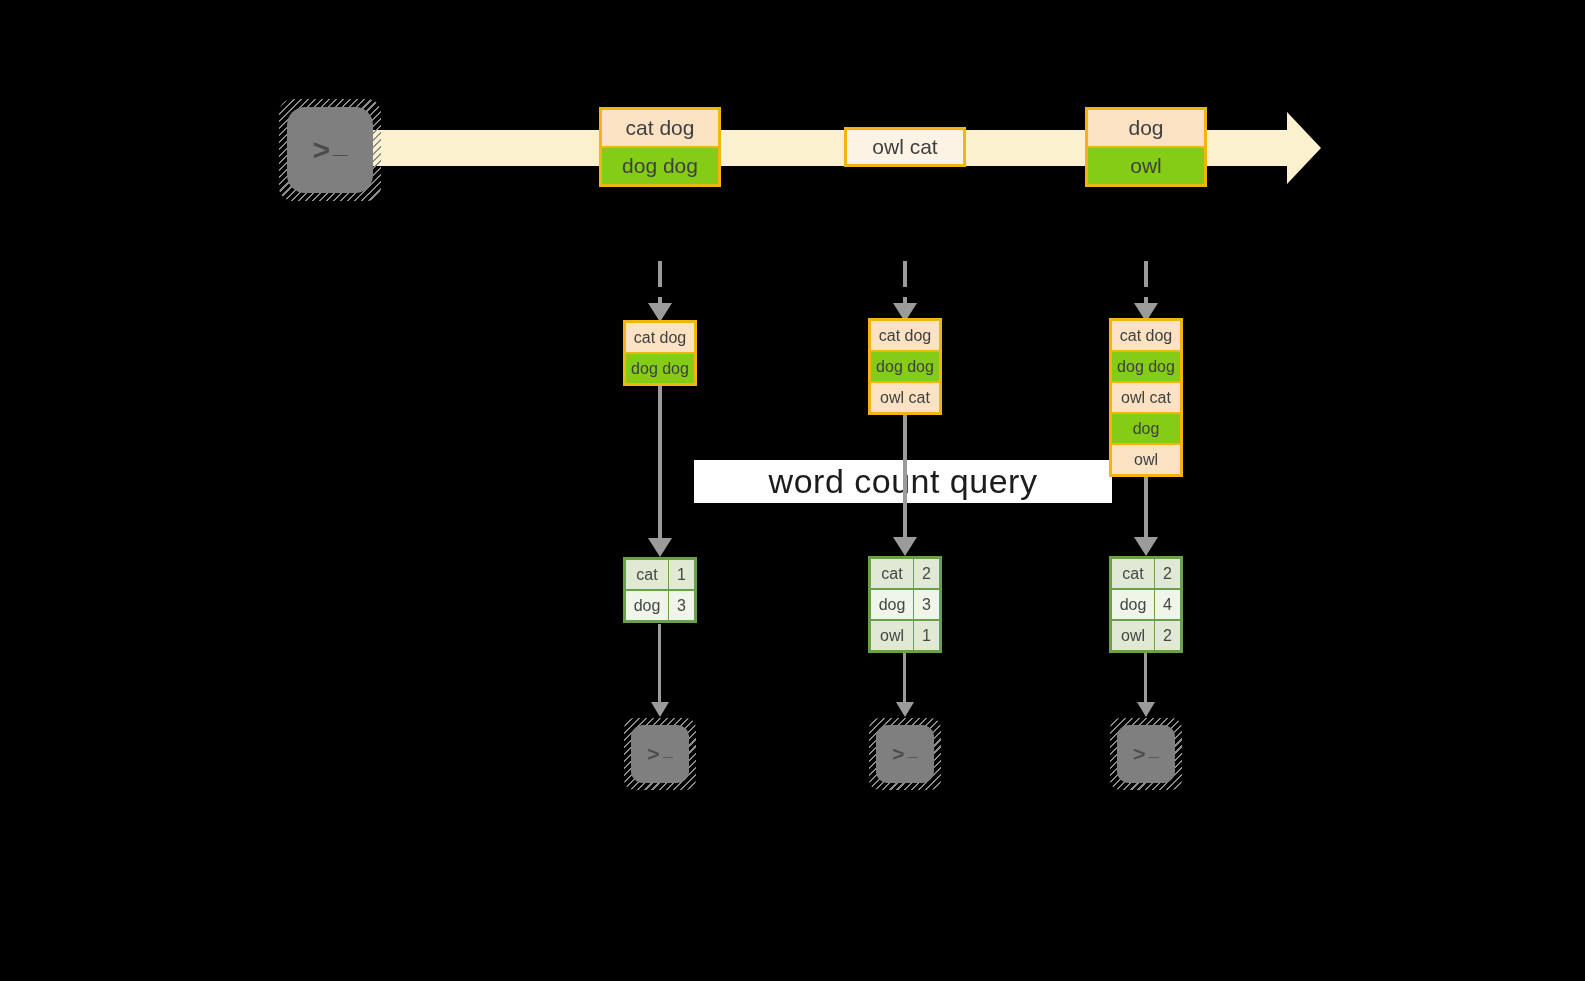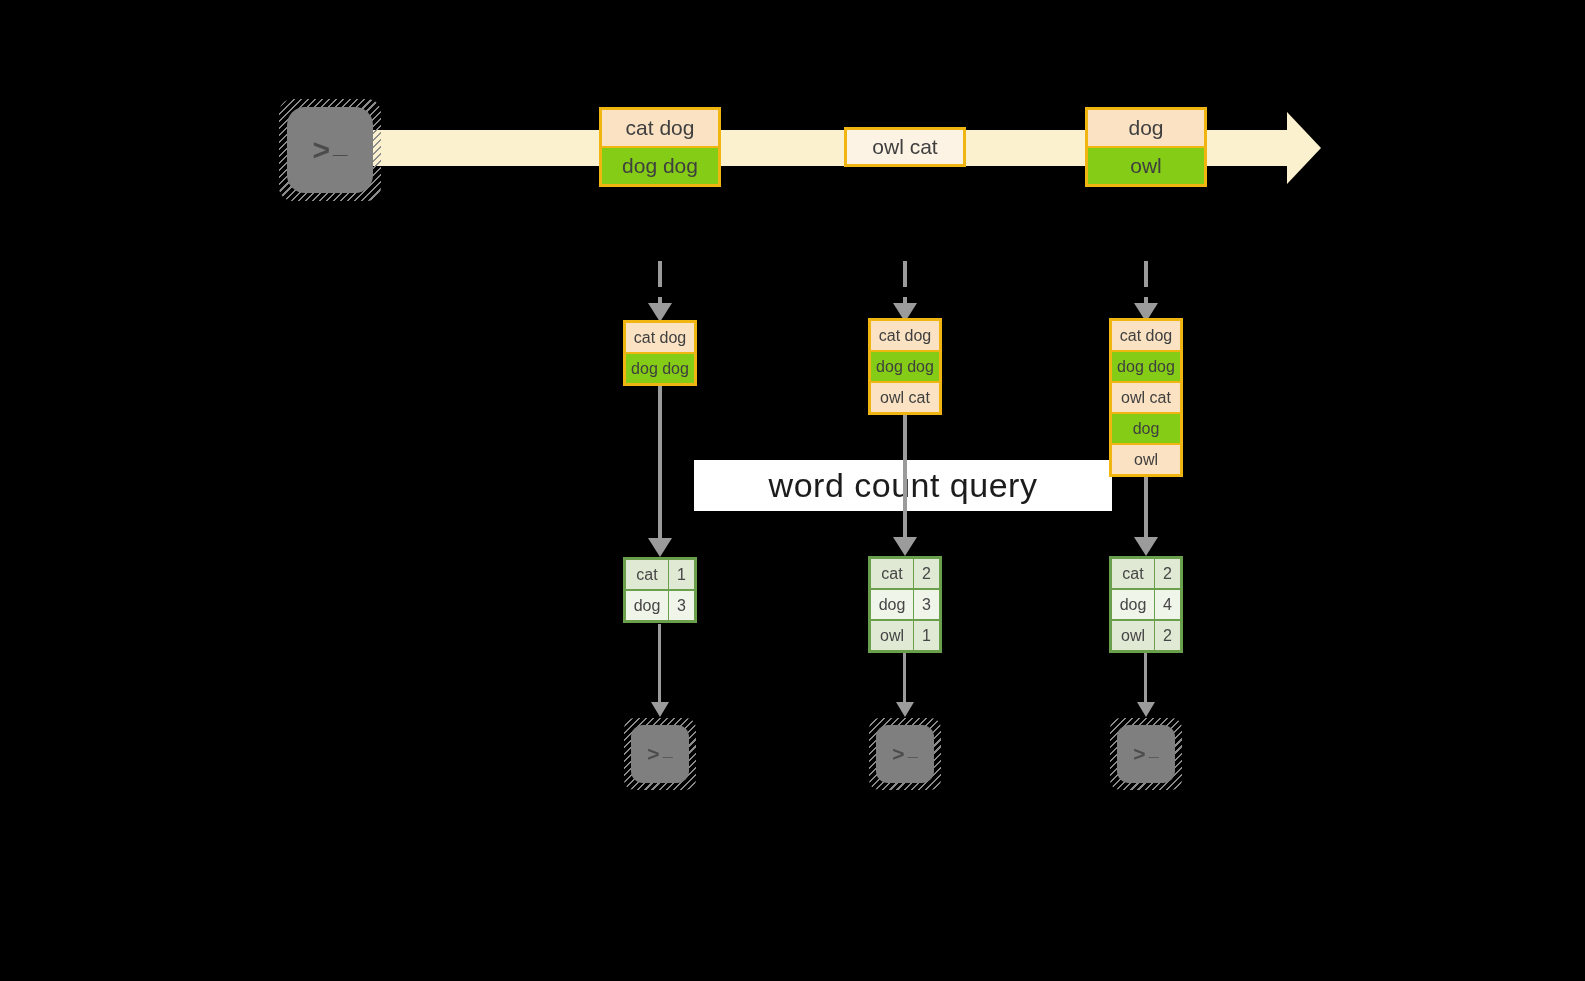--- a/index.html
+++ b/index.html
@@ -40,21 +40,21 @@
   
   .dash-line{position:absolute;width:4px;z-index:2;
              background:repeating-linear-gradient(180deg,#9b9b9b 0 26px,transparent 26px 36px);}
   .solid-line{position:absolute;width:4px;background:#9b9b9b;z-index:2;}
   .thin-line{position:absolute;width:3px;background:#9b9b9b;z-index:2;}
   .head{position:absolute;width:0;height:0;z-index:2;}
   .head-md{border-left:12px solid transparent;border-right:12px solid transparent;border-top:19px solid #9b9b9b;}
   .head-sm{border-left:9px solid transparent;border-right:9px solid transparent;border-top:15px solid #9b9b9b;}
 
   
-  .query-band{position:absolute;left:694px;top:460px;width:418px;height:51px;background:#fff;z-index:1;
+  .query-band{position:absolute;left:694px;top:460px;width:418px;height:43px;background:#fff;z-index:1;
               display:flex;align-items:center;justify-content:center;}
   .query-label{font-size:34px;font-weight:300;color:#1c1c1c;letter-spacing:0.5px;}
 
   
   .gtable{position:absolute;z-index:3;border:3px solid #6aa04b;background:#6aa04b;
           display:flex;flex-direction:column;gap:2px;width:68px;}
   .gtable .trow{display:flex;gap:1px;height:29px;}
   .gtable .trow .wcell{flex:0 0 42px;display:flex;align-items:center;justify-content:center;
                        font-size:16px;color:#464646;background:#f0f5ea;}
   .gtable .trow .ccell{flex:1;display:flex;align-items:center;justify-content:center;

